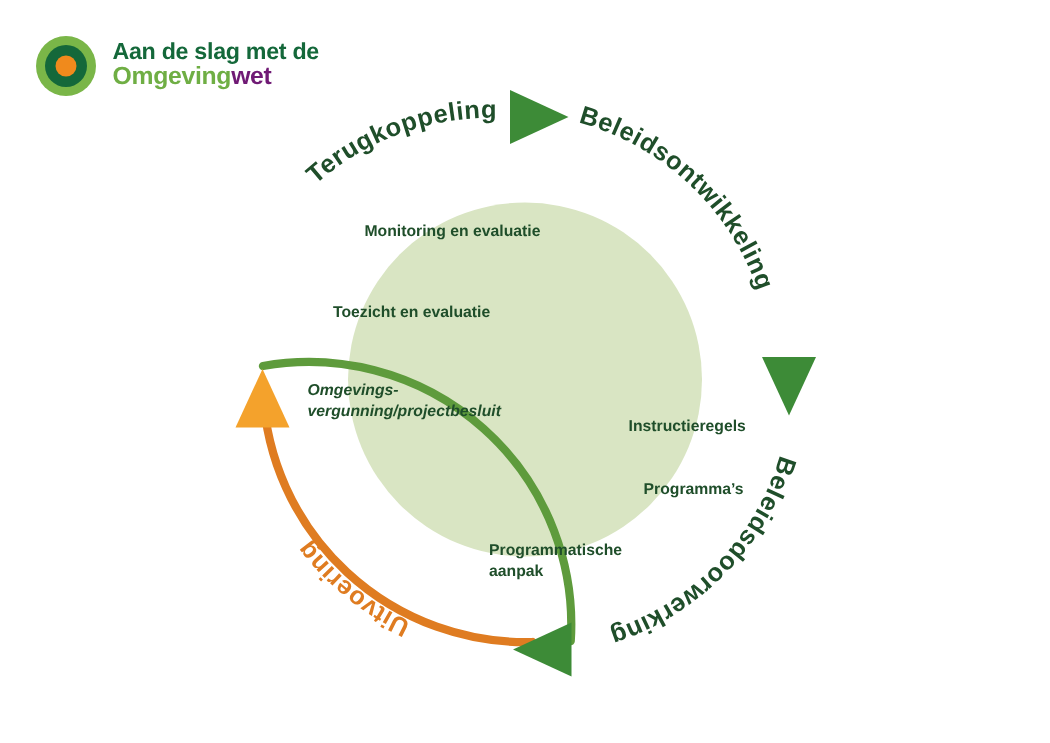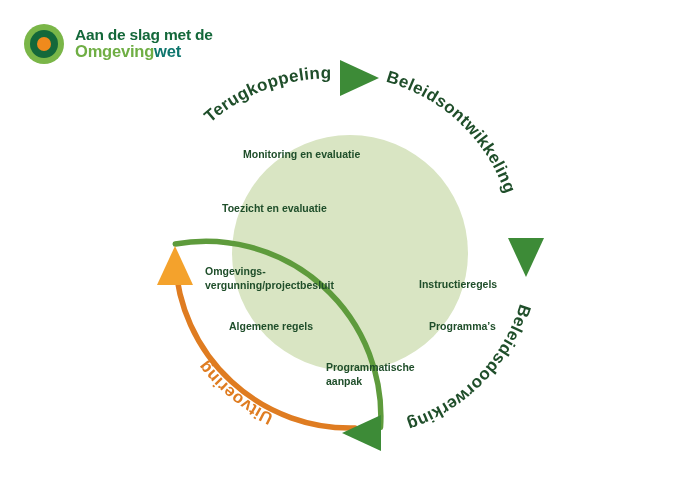--- a/index.html
+++ b/index.html
@@ -16,21 +16,21 @@
   
   .logo-block{position:absolute;left:24px;top:24px;display:flex;align-items:center;gap:11px;}
   .logo-mark{width:40px;height:40px;position:relative;flex:0 0 auto;}
   .ring-outer{position:absolute;left:0;top:0;width:40px;height:40px;border-radius:50%;background:#7ab648;}
   .ring-mid{position:absolute;left:6px;top:6px;width:28px;height:28px;border-radius:50%;background:#14683a;}
   .ring-core{position:absolute;left:13px;top:13px;width:14px;height:14px;border-radius:50%;background:#f08a1c;}
   .logo-text{line-height:1.06;}
   .logo-l1{font-size:15.5px;font-weight:bold;color:#14683a;letter-spacing:-0.2px;white-space:nowrap;}
   .logo-l2{font-size:16.5px;font-weight:bold;letter-spacing:-0.2px;white-space:nowrap;}
   .logo-l2 .lt{color:#6fae44;margin-top:11px;}
-  .logo-l2 .dk{color:#0f766e;}
+  .logo-l2 .dk{color:#701a75;}
 
   
   .diagram{position:absolute;left:0;top:0;width:700px;height:495px;}
   .diagram svg{position:absolute;left:0;top:0;}
 
   .inner-label{
     position:absolute;
     font-size:10.5px;
     font-weight:bold;
     color:#1f4e2a;
@@ -93,24 +93,23 @@
 
       <text font-family="Liberation Sans, sans-serif" font-size="17" font-weight="bold" fill="#df7c21" letter-spacing="0.4">
         <textPath href="#p-botleft" startOffset="16%">Uitvoering</textPath>
       </text>
     </svg>
 
     <div class="inner-label ctr" style="left:243px;top:147px;width:150px;">Monitoring en evaluatie</div>
 
     <div class="inner-label lf" style="left:222px;top:201px;width:160px;">Toezicht en evaluatie</div>
 
-    <div class="inner-label lf" style="left:205px;top:264px;width:180px;">Omgevings-
+    <div class="inner-label lf" style="left:205px;top:253px;width:180px;font-style:italic;">Omgevings-
 vergunning/projectbesluit</div>
 
-    <div class="inner-label lf" style="left:229px;top:319px;width:150px;">Algemene regels</div>
 
 
     <div class="inner-label lf" style="left:419px;top:277px;width:130px;">Instructieregels</div>
 
     <div class="inner-label lf" style="left:429px;top:319px;width:120px;">Programma’s</div>
 
     <div class="inner-label ctr" style="left:326px;top:360px;width:135px;">Programmatische
 aanpak</div>
 
   </div>

